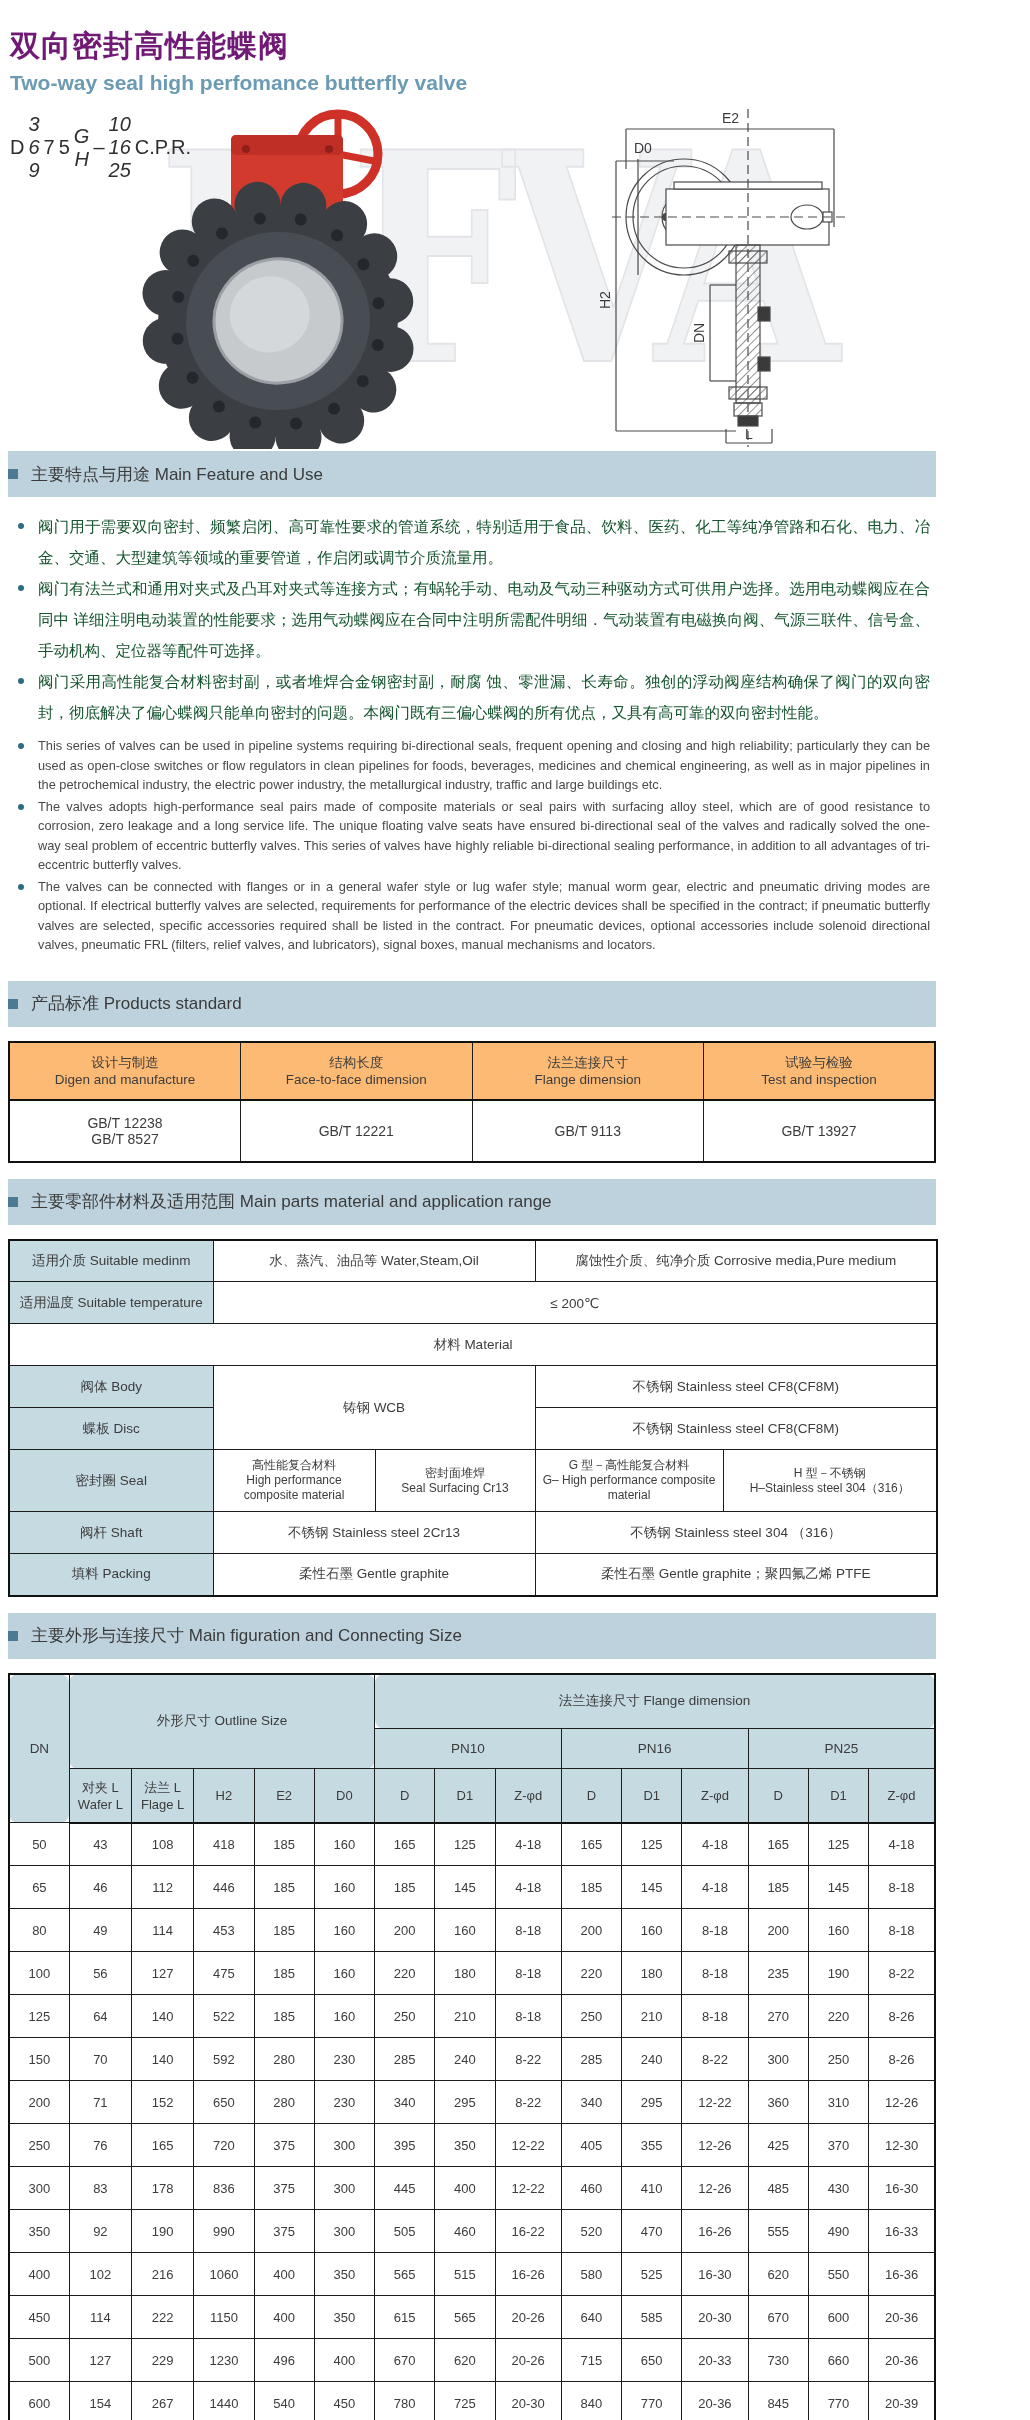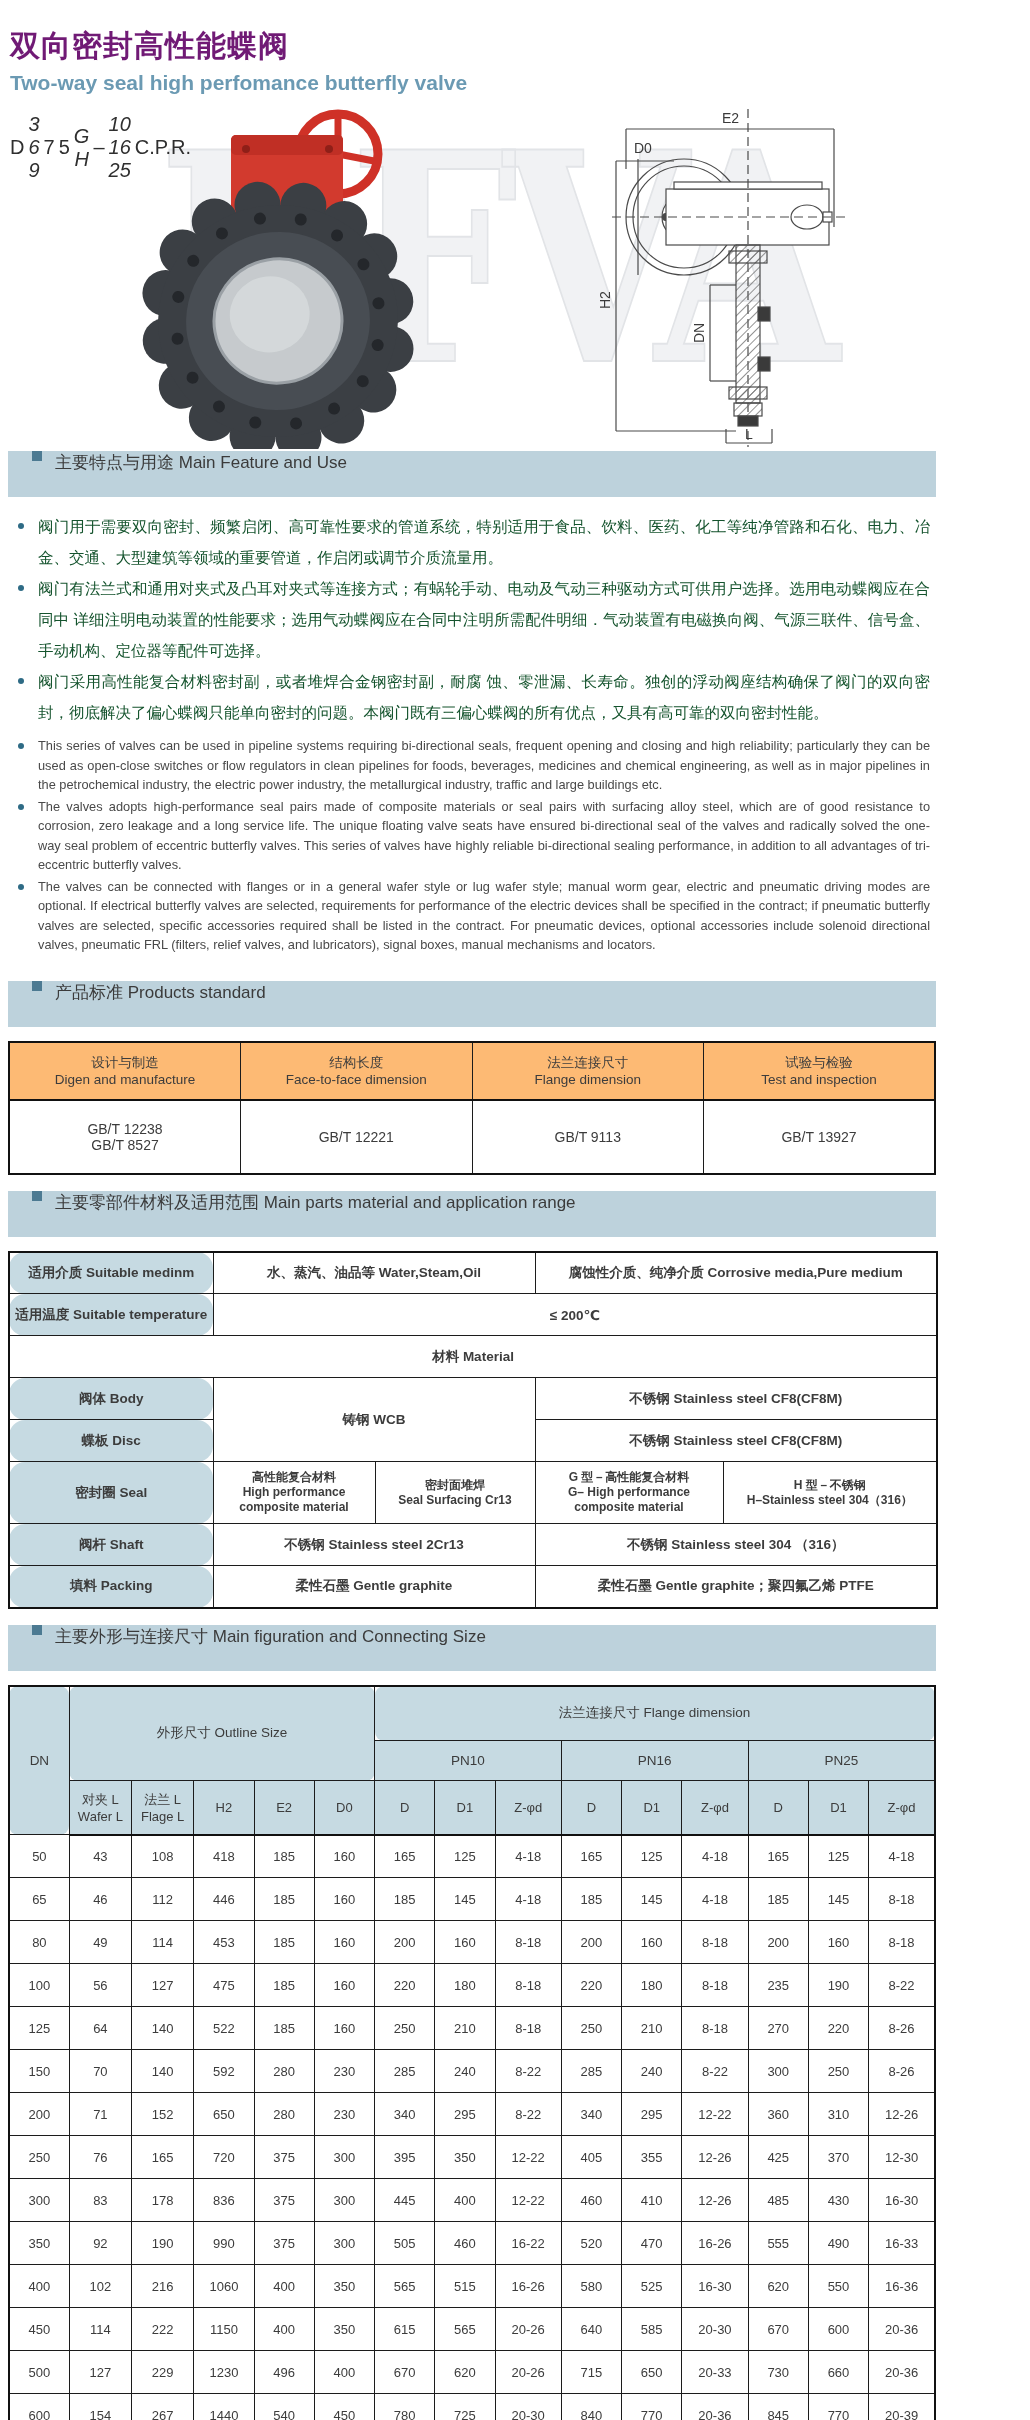--- a/index.html
+++ b/index.html
@@ -17,22 +17,22 @@
     font-family:"DejaVu Serif","Liberation Serif",serif; font-weight:bold;
     font-size:290px; line-height:300px; color:#f1f2f4; -webkit-text-stroke:2px #e2e4e7;
     letter-spacing:-18px; transform:scaleX(.82); transform-origin:left top; user-select:none; }
   .model-code { position:absolute; left:2px; top:14px; z-index:2; display:flex; align-items:center;
     gap:4px; font-size:20px; color:#2f2f2f; }
   .model-code .stack { display:inline-flex; flex-direction:column; align-items:center; line-height:23px; }
   .photo-svg { position:absolute; left:118px; top:0; z-index:1; }
   .drawing-svg { position:absolute; left:588px; top:0; z-index:1; }
 
   
-  .section-bar { width:928px; height:46px; background:#bdd2dc; display:flex; align-items:flex-start;
-    padding-left:24px; gap:13px; }
+  .section-bar { width:928px; height:46px; background:#bdd2dc; display:flex; align-items:center;
+    padding-left:0; gap:13px; }
   .section-bar .sq { width:10px; height:10px; background:#4c7a92; flex:0 0 auto; }
   .section-bar .t { font-size:17px; color:#3b3b3b; }
 
   
   ul.bullets { list-style:none; margin:14px 0 4px; padding:0 6px 0 10px; }
   ul.bullets li { display:flex; gap:14px; }
   ul.bullets .dot { flex:0 0 auto; width:6px; height:6px; border-radius:50%; background:#2e6b85; margin-top:12px; }
   ul.cn li .txt { font-size:15.5px; line-height:31px; color:#14532d; text-align:justify; }
   ul.en { margin-top:8px; }
   ul.en li .txt { font-size:12.8px; line-height:19.5px; color:#494949; text-align:justify; }
@@ -41,24 +41,24 @@
 
   
   table { border-collapse:collapse; table-layout:fixed; width:928px; margin:14px 0 6px; }
   th, td { border:1px solid #1c1c1c; text-align:center; vertical-align:middle; padding:2px 4px; }
   table { border:2px solid #111; }
   .hdr { background:#fdba74; }
   .pre { white-space:pre-line; }
 
   
   .std-table th { height:58px; font-weight:normal; font-size:13.5px; border-bottom:2px solid #111; }
-  .std-table td { height:74px; font-size:14px; }
-
-  
-  .mat-table th, .mat-table td { font-size:13.5px; font-weight:bold;border-radius:16px; }
+  .std-table td { height:62px; font-size:14px; }
+
+  
+  .mat-table th, .mat-table td { font-size:13.5px; font-weight:normal; }
   .mat-table .lbl { background:#c6dae2; }
   .mat-table tr { height:42px; }
   .mat-table .tall { height:62px; }
   .mat-table .small { font-size:12px; line-height:15px; }
 
   
   .dim-table th { font-weight:normal; font-size:13.5px; }
   .dim-table td { font-size:13px; height:43px; }
   .dim-table thead tr:nth-child(1) th { height:55px;border-radius:9px; }
   .dim-table thead tr:nth-child(2) th { height:40px; }

